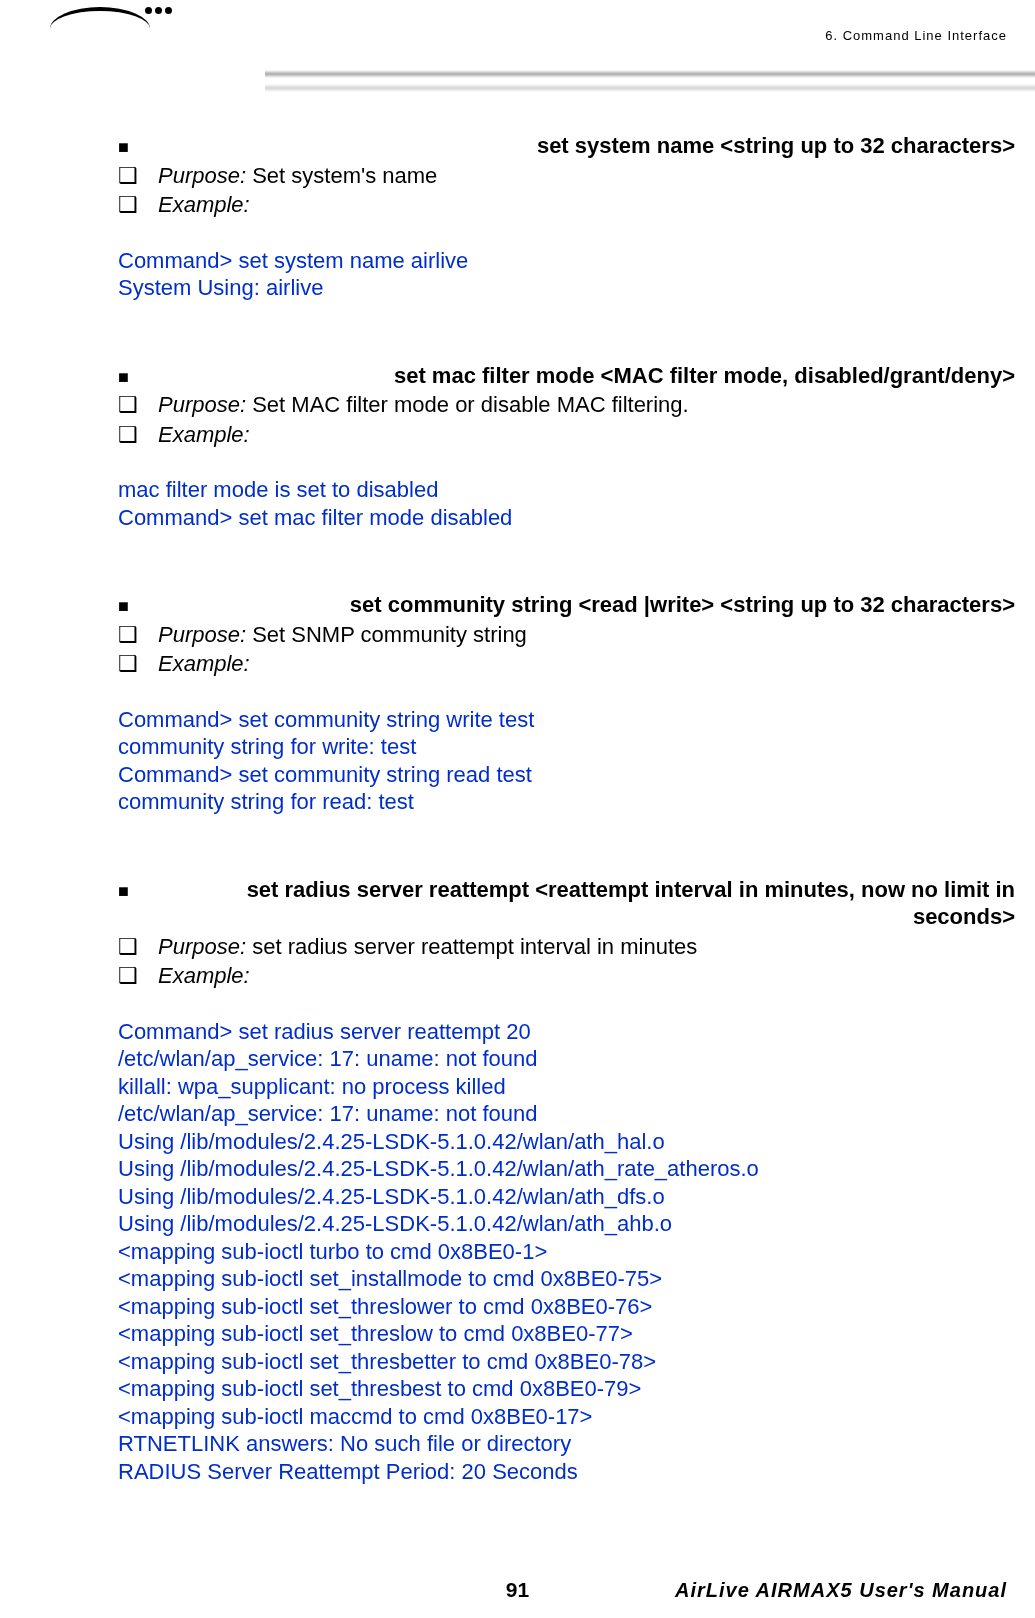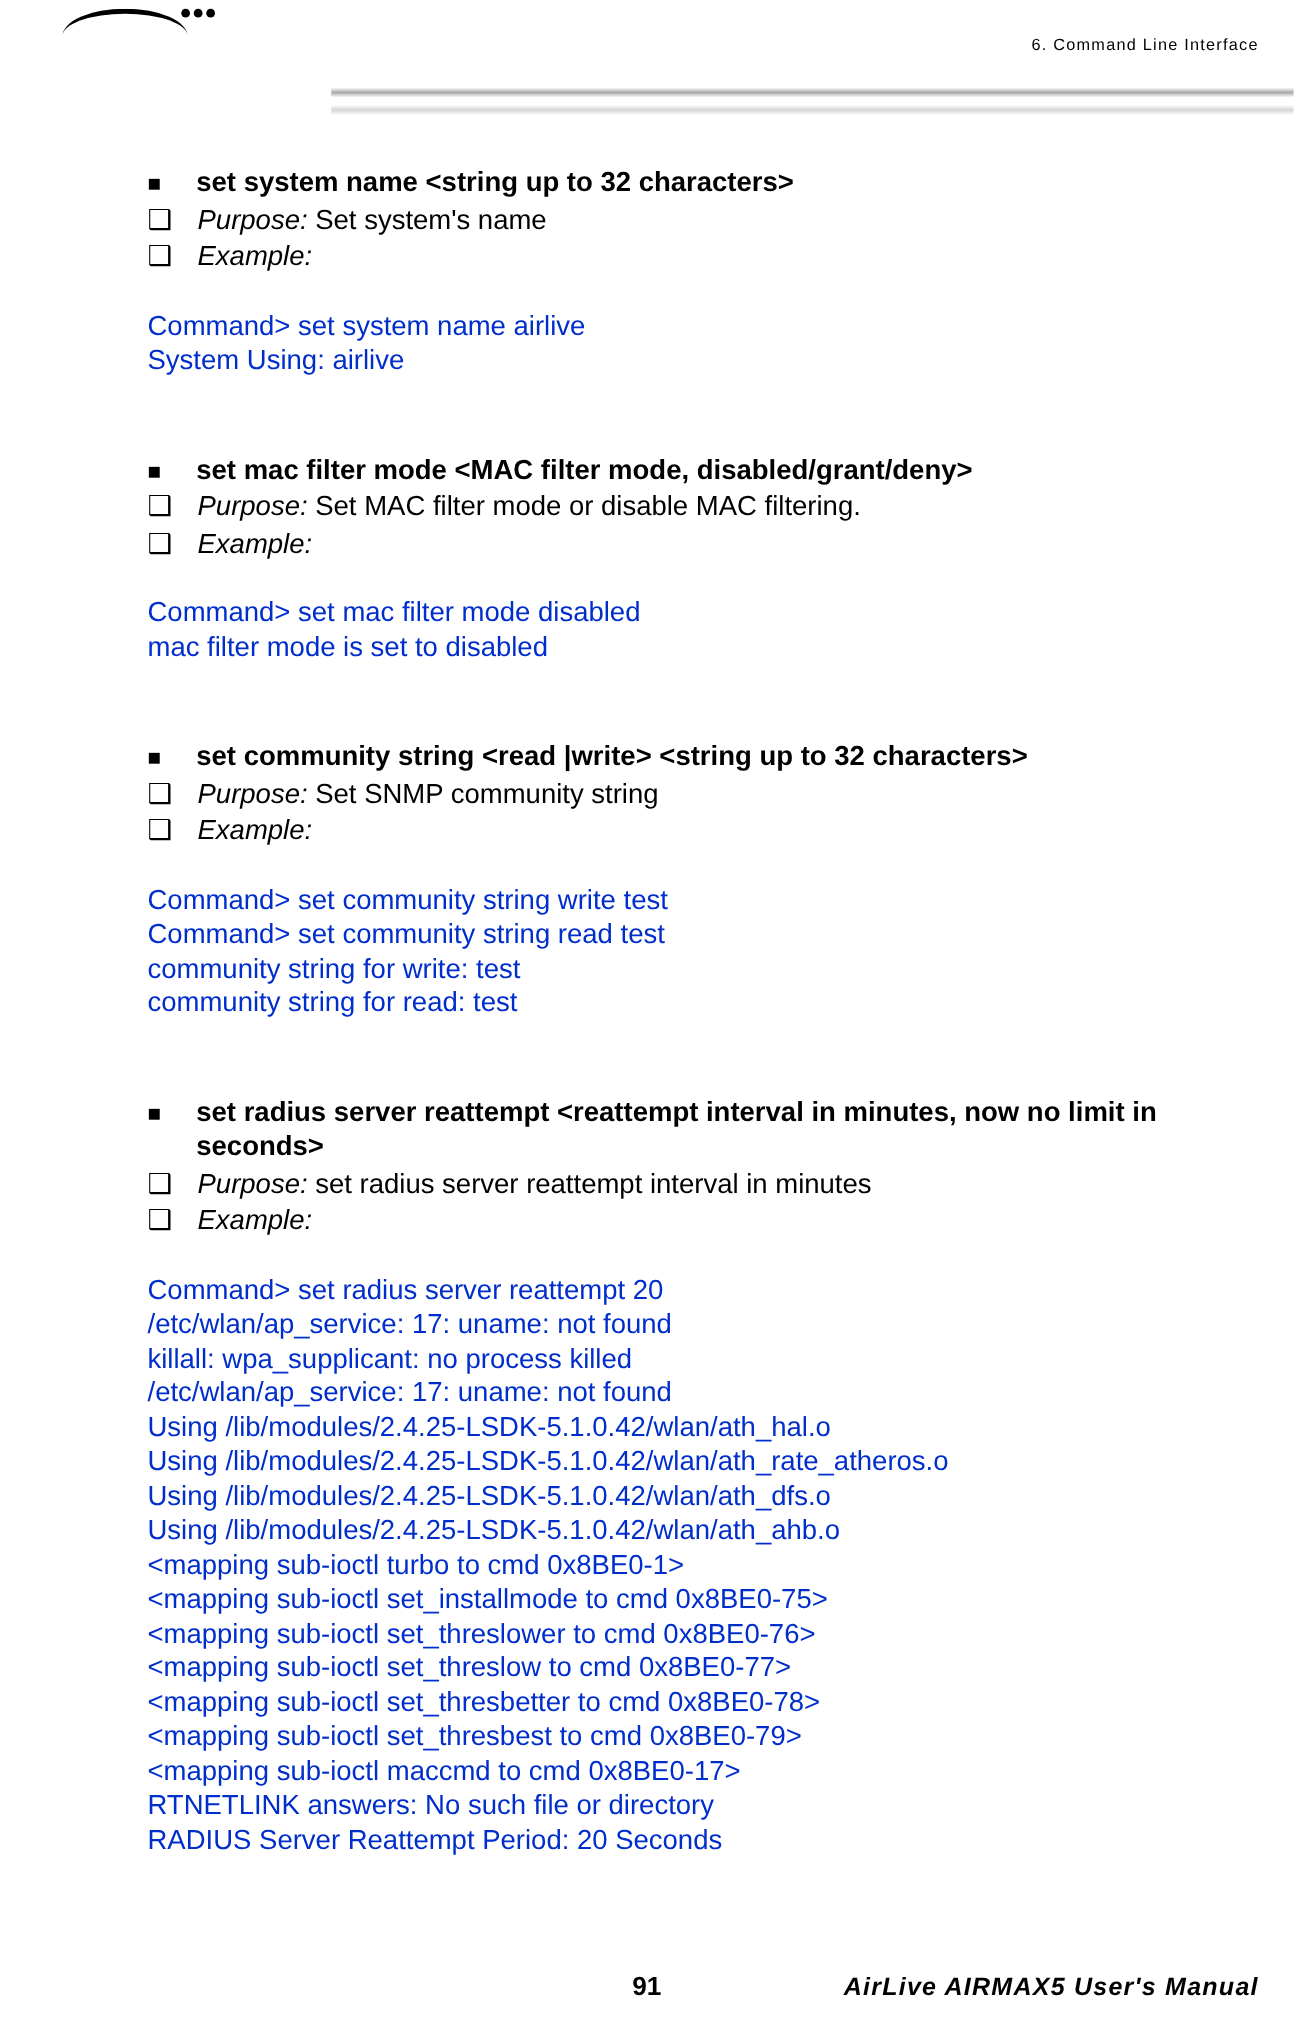--- a/index.html
+++ b/index.html
@@ -90,21 +90,21 @@
     }
     .bullet-solid, .bullet-hollow {
       flex: 0 0 22px;
       font-size: 22px;
       margin-right: 18px;
       line-height: 1.25;
     }
     .bullet-solid { font-size: 18px; padding-top: 4px; margin-right: 17px; flex: 0 0 22px; }
     .bullet-hollow { flex: 0 0 22px; }
     .li-body { flex: 1; }
-    .bold { font-weight: bold; }
+    .bold { font-weight: bold; text-align: right; }
     .italic { font-style: italic; }
     .cmd-block {
       color: #002ecc;
       line-height: 1.25;
     }
     .cmd-block div { white-space: pre-wrap; }
     .cmd-spacer { height: 28px; }
     .footer {
       position: absolute;
       bottom: 16px;
@@ -174,43 +174,43 @@
     <div class="li-row">
       <div class="bullet-hollow">❑</div>
       <div class="li-body"><span class="italic">Purpose:</span><span> Set MAC filter mode or disable MAC filtering.</span></div>
     </div>
     <div class="li-row">
       <div class="bullet-hollow">❑</div>
       <div class="li-body italic">Example:</div>
     </div>
     <div class="cmd-spacer"></div>
     <div class="cmd-block">
+      <div>mac filter mode is set to disabled</div>
       <div>Command&gt; set mac filter mode disabled</div>
-      <div>mac filter mode is set to disabled</div>
     </div>
   </div>
 
   <div class="section">
     <div class="li-row">
       <div class="bullet-solid">■</div>
       <div class="li-body bold">set community string &lt;read |write&gt; &lt;string up to 32 characters&gt;</div>
     </div>
     <div class="li-row">
       <div class="bullet-hollow">❑</div>
       <div class="li-body"><span class="italic">Purpose:</span><span> Set SNMP community string</span></div>
     </div>
     <div class="li-row">
       <div class="bullet-hollow">❑</div>
       <div class="li-body italic">Example:</div>
     </div>
     <div class="cmd-spacer"></div>
     <div class="cmd-block">
       <div>Command&gt; set community string write test</div>
+      <div>community string for write: test</div>
       <div>Command&gt; set community string read test</div>
-      <div>community string for write: test</div>
       <div>community string for read: test</div>
     </div>
   </div>
 
   <div class="section" style="margin-bottom:0">
     <div class="li-row">
       <div class="bullet-solid">■</div>
       <div class="li-body bold">set radius server reattempt &lt;reattempt interval in minutes, now no limit in seconds&gt;</div>
     </div>
     <div class="li-row">

